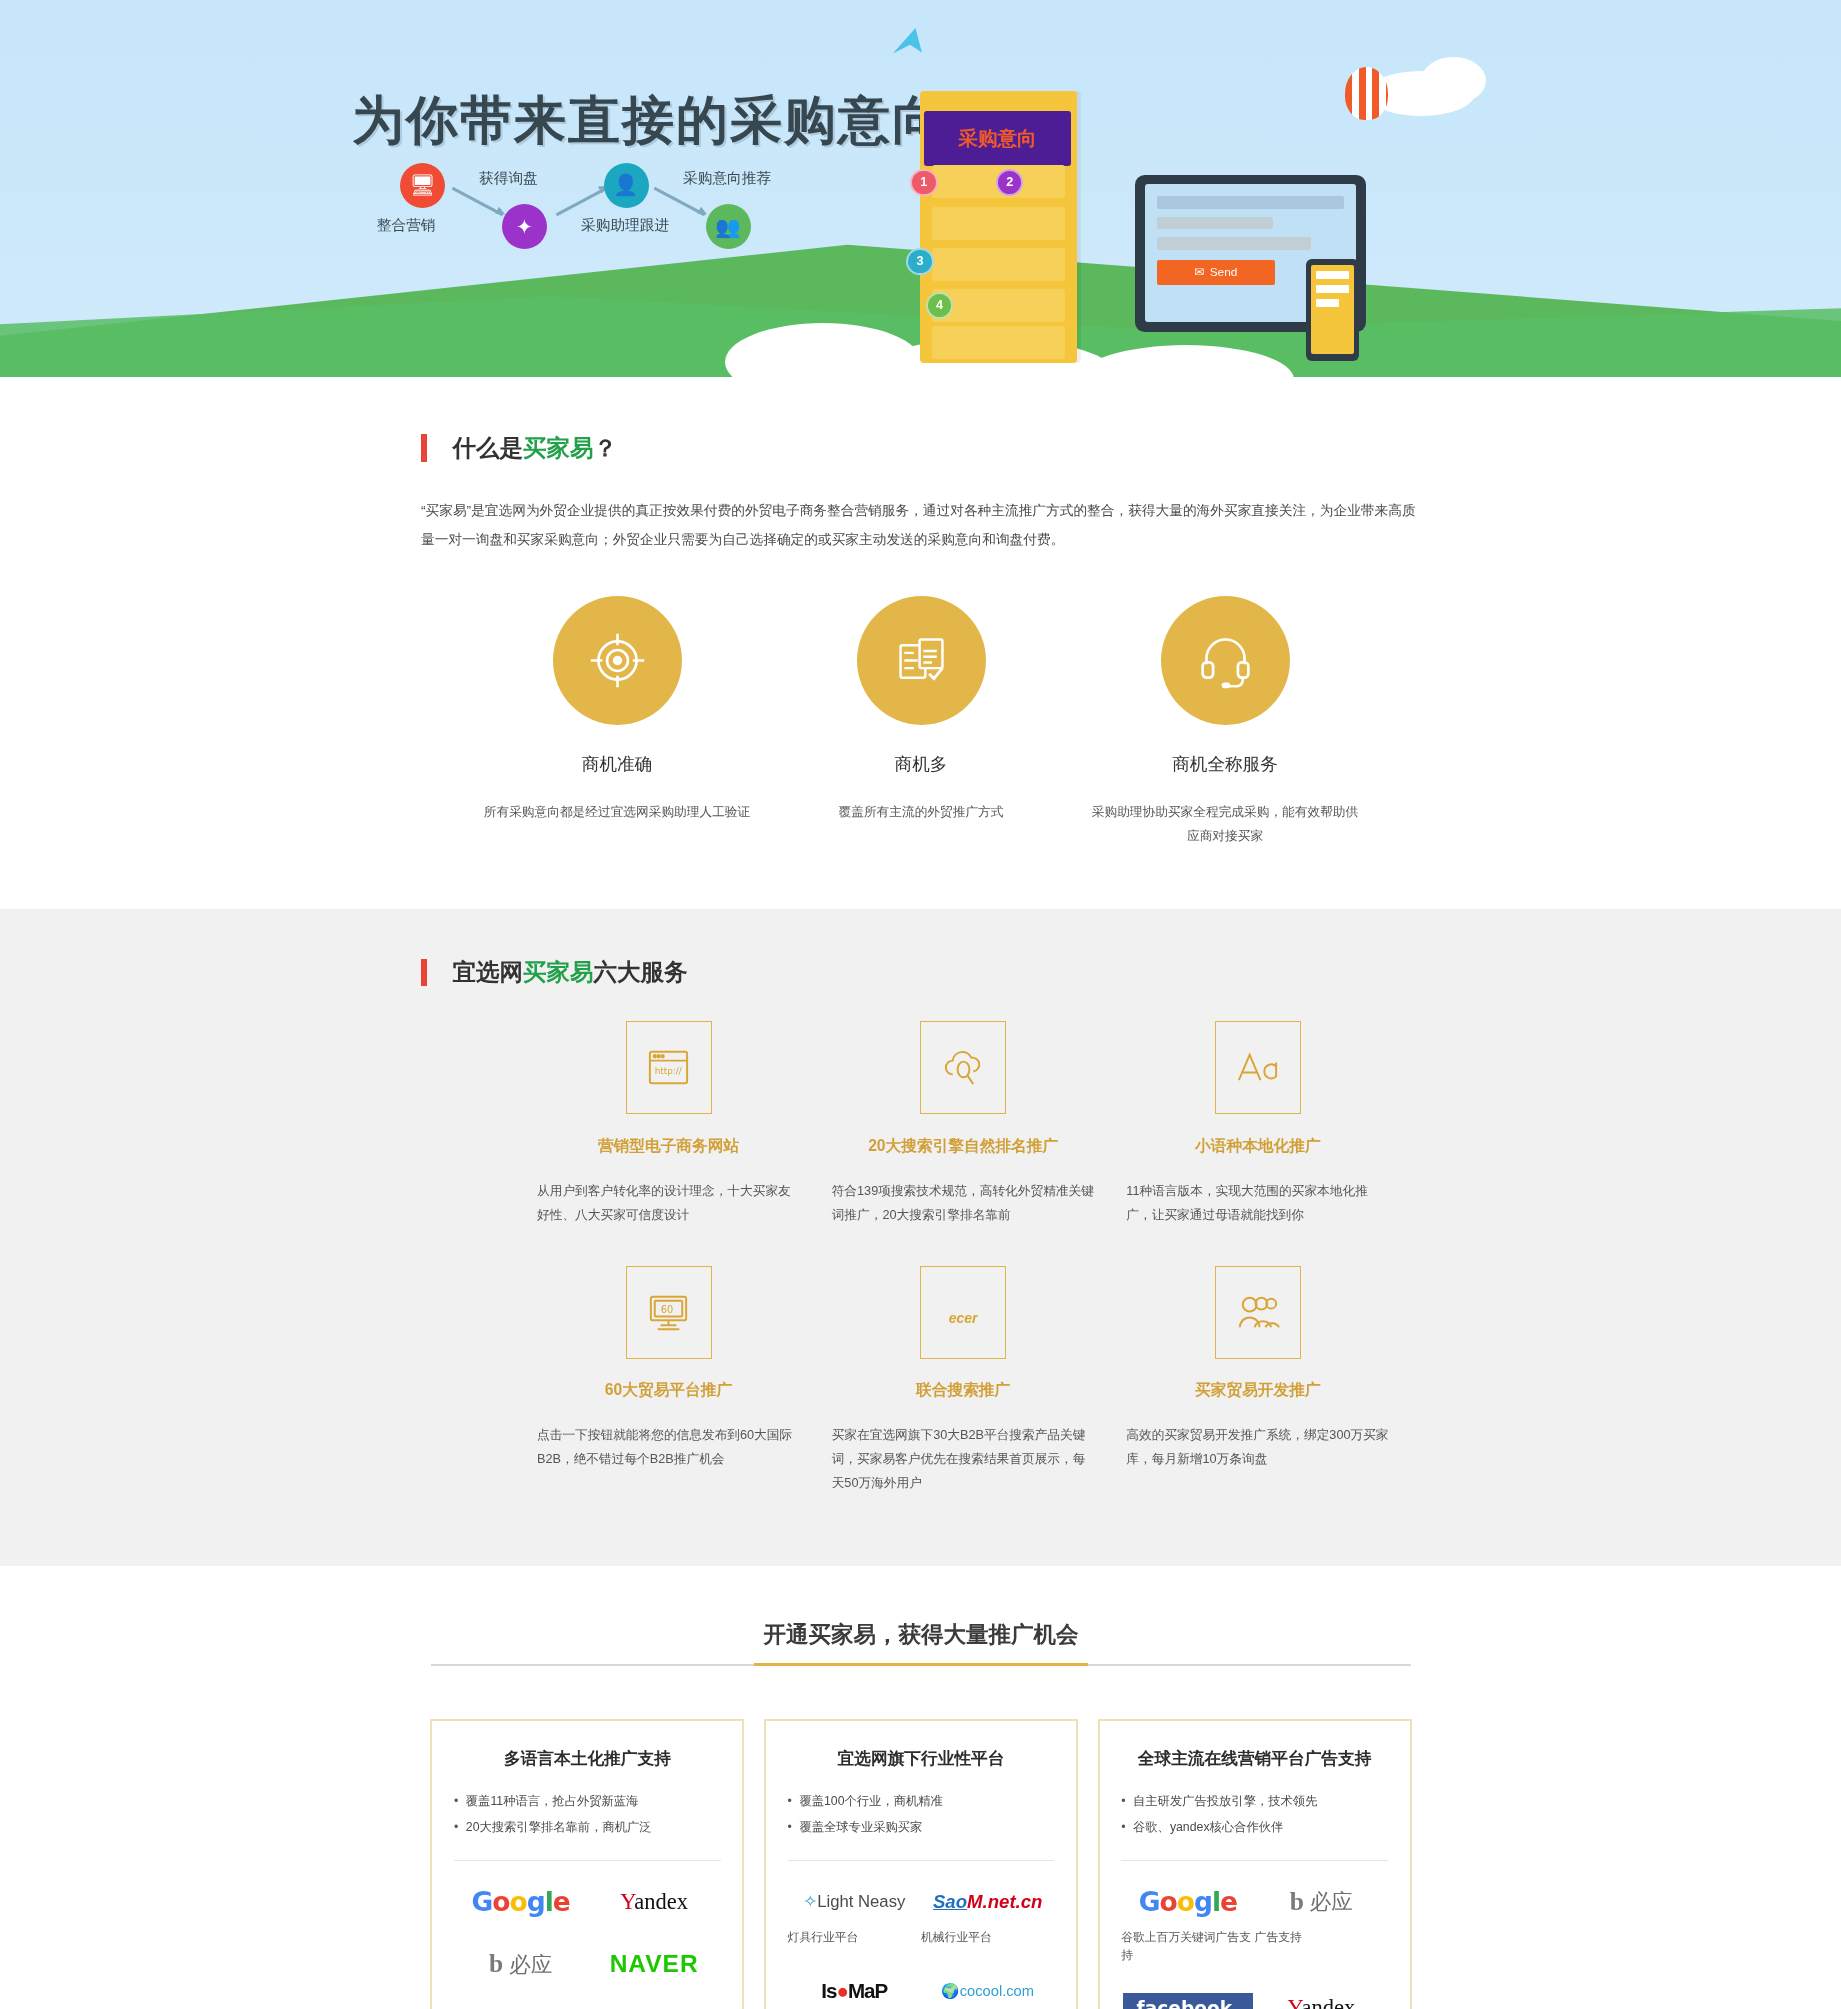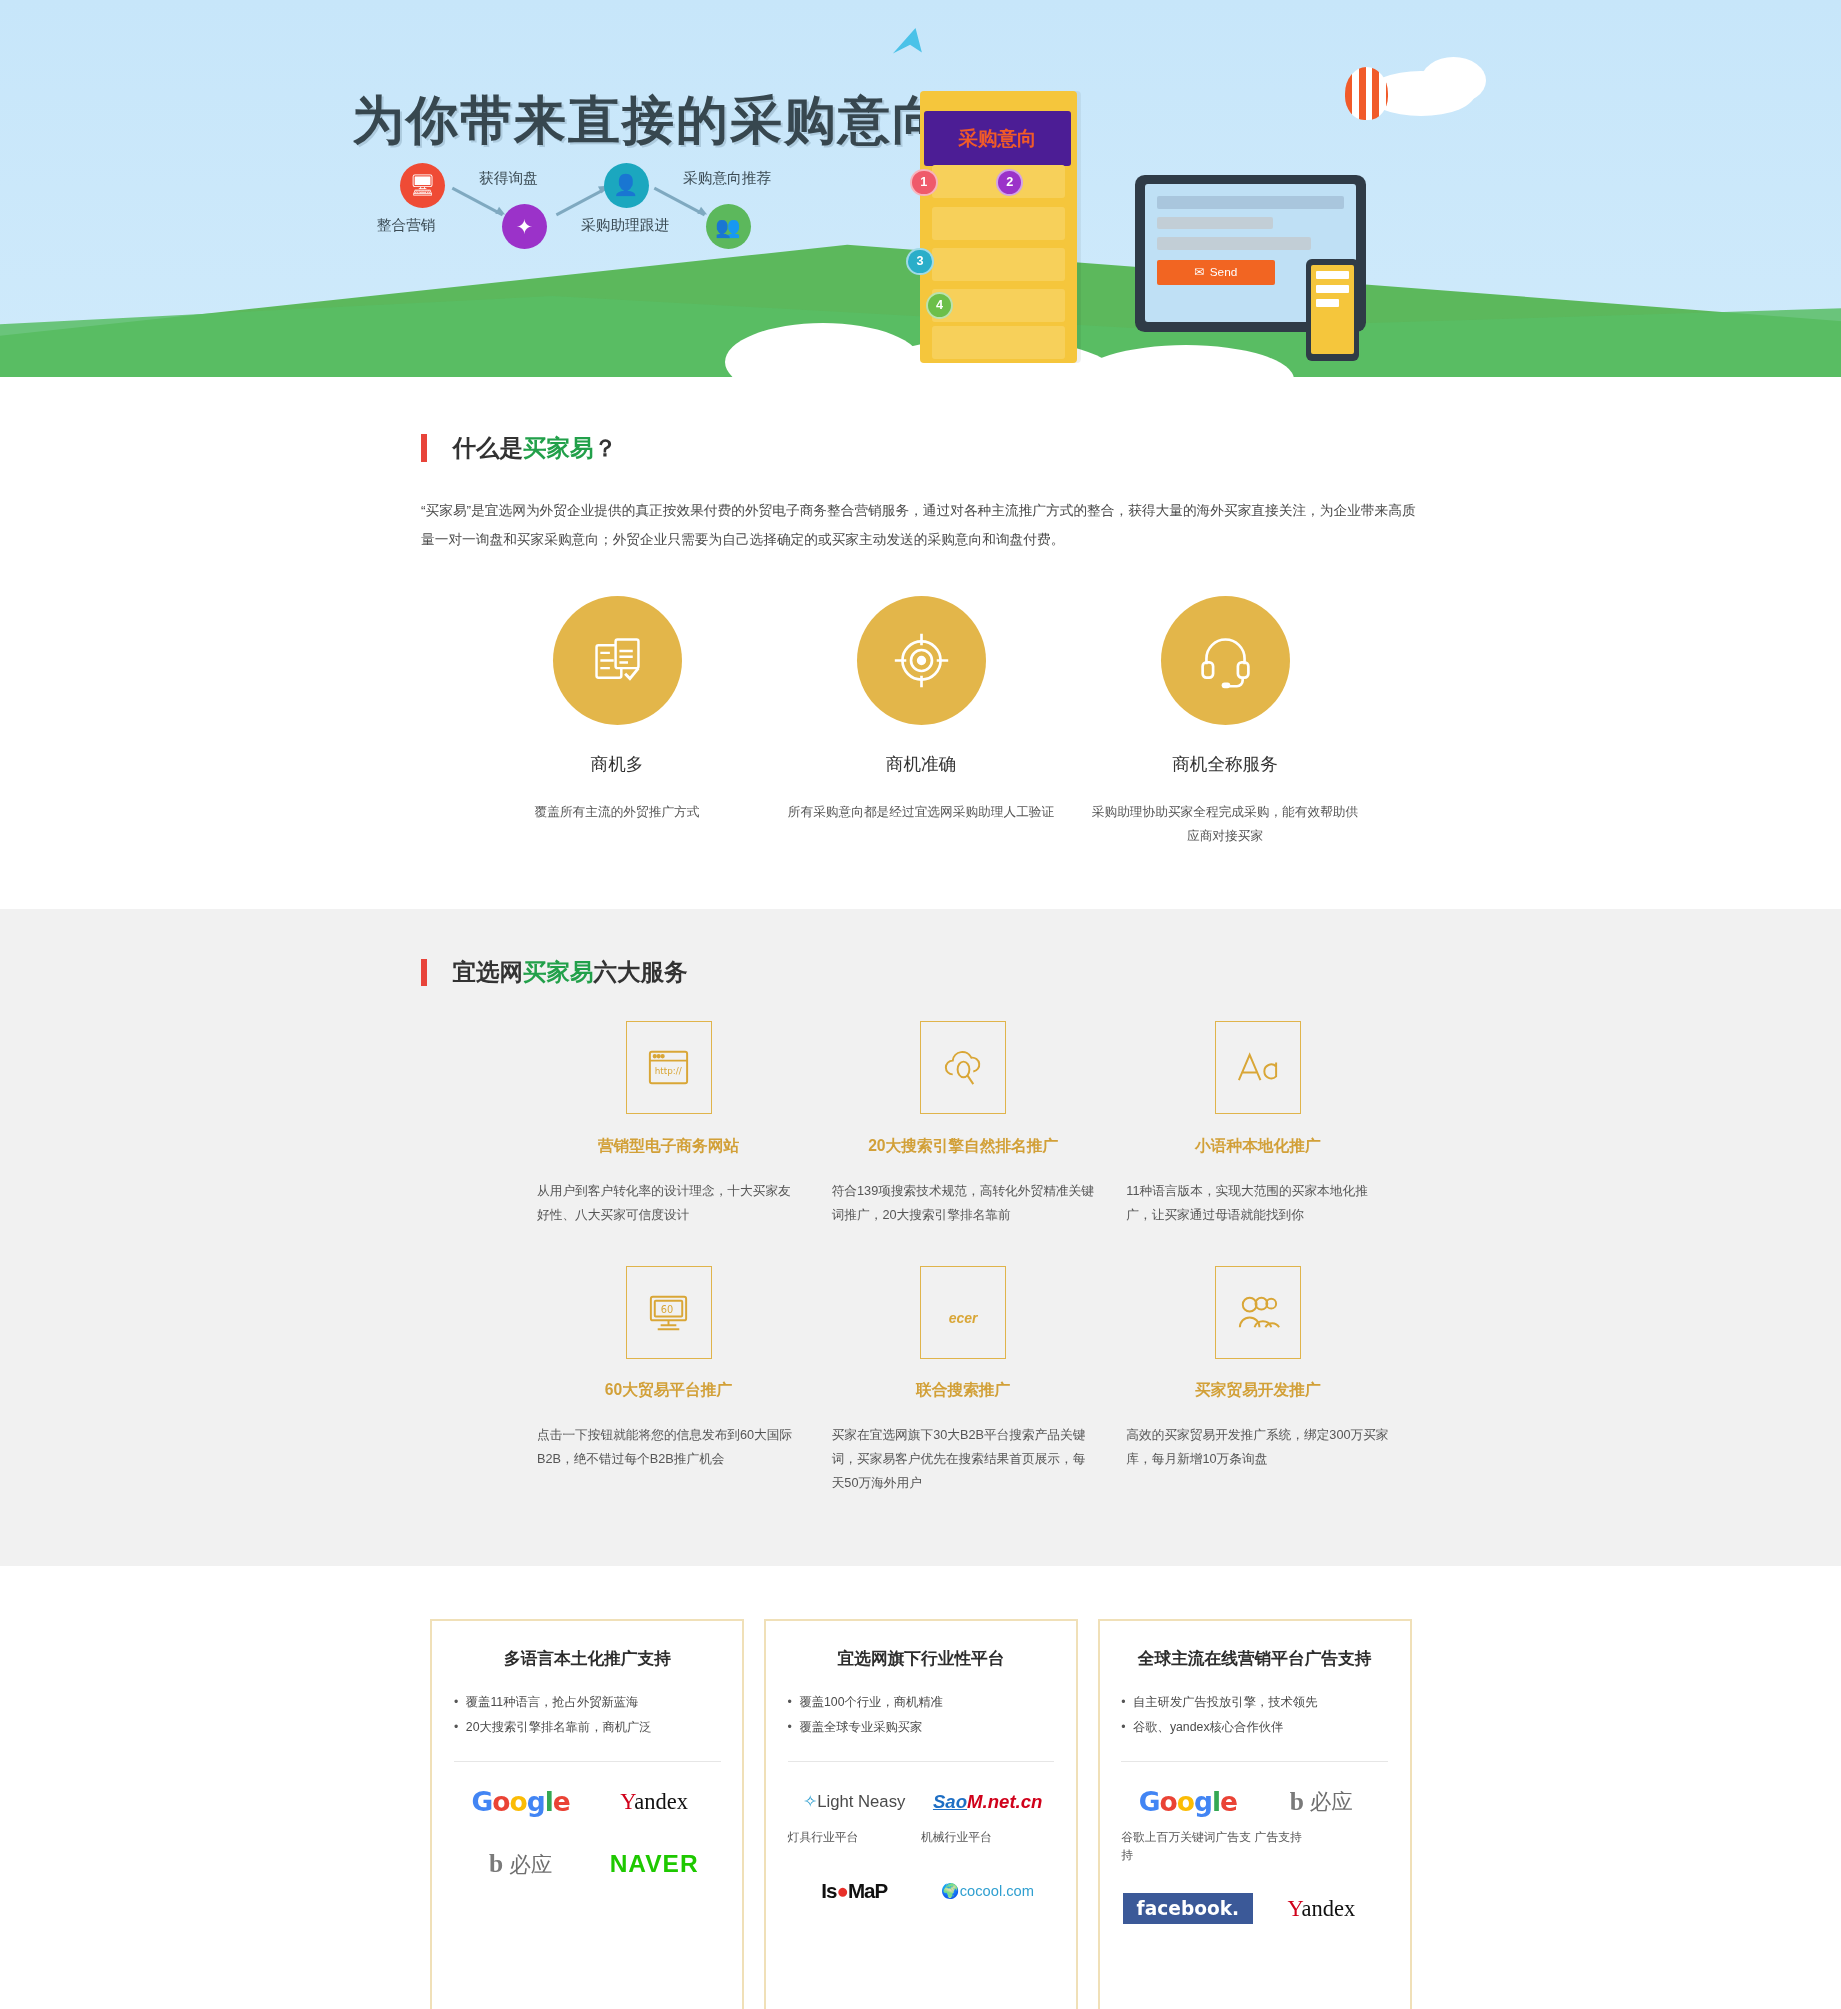--- a/index.html
+++ b/index.html
@@ -352,42 +352,42 @@
       <span>什么是</span>
       <span class="green">买家易</span>
       <span>？</span>
     </div>
 
     <p class="lead">“买家易”是宜选网为外贸企业提供的真正按效果付费的外贸电子商务整合营销服务，通过对各种主流推广方式的整合，获得大量的海外买家直接关注，为企业带来高质量一对一询盘和买家采购意向；外贸企业只需要为自己选择确定的或买家主动发送的采购意向和询盘付费。</p>
 
     <div class="circles">
       <div class="circ-item">
         <div class="circ">
+          <svg viewBox="0 0 64 64" fill="none" stroke="#fff" stroke-width="2.8">
+            <circle cx="32" cy="32" r="20"></circle>
+            <circle cx="32" cy="32" r="11"></circle>
+            <circle cx="32" cy="32" r="3.5" fill="#fff"></circle>
+            <path d="M32 4v12M32 48v12M4 32h12M48 32h12"></path>
+          </svg>
+        </div>
+        <div class="circ-title">商机准确</div>
+        <div class="circ-desc">所有采购意向都是经过宜选网采购助理人工验证</div>
+      </div>
+      <div class="circ-item">
+        <div class="circ">
           <svg viewBox="0 0 64 64" fill="none" stroke="#fff" stroke-width="2.6">
             <rect x="10" y="16" width="26" height="34" rx="2"></rect>
             <rect x="30" y="10" width="24" height="30" rx="2" fill="#e3b64a"></rect>
             <path d="M34 22h14M34 28h14M34 34h9"></path>
             <path d="M14 24h10M14 32h14M14 40h10"></path>
             <path d="M40 46l5 5 9-11" stroke-width="3"></path>
           </svg>
         </div>
         <div class="circ-title">商机多</div>
         <div class="circ-desc">覆盖所有主流的外贸推广方式</div>
-      </div>
-      <div class="circ-item">
-        <div class="circ">
-          <svg viewBox="0 0 64 64" fill="none" stroke="#fff" stroke-width="2.8">
-            <circle cx="32" cy="32" r="20"></circle>
-            <circle cx="32" cy="32" r="11"></circle>
-            <circle cx="32" cy="32" r="3.5" fill="#fff"></circle>
-            <path d="M32 4v12M32 48v12M4 32h12M48 32h12"></path>
-          </svg>
-        </div>
-        <div class="circ-title">商机准确</div>
-        <div class="circ-desc">所有采购意向都是经过宜选网采购助理人工验证</div>
       </div>
       <div class="circ-item">
         <div class="circ">
           <svg viewBox="0 0 64 64" fill="none" stroke="#fff" stroke-width="2.8">
             <path d="M12 36v-6a20 20 0 0140 0v6"></path>
             <rect x="8" y="34" width="11" height="16" rx="4"></rect>
             <rect x="45" y="34" width="11" height="16" rx="4"></rect>
             <path d="M50 50v3a6 6 0 01-6 6h-8"></path>
             <rect x="28" y="55" width="9" height="6" rx="3" fill="#fff" stroke="none"></rect>
           </svg>
@@ -482,20 +482,24 @@
         </div>
         <div class="svc-h">买家贸易开发推广</div>
         <div class="svc-d">高效的买家贸易开发推广系统，绑定300万买家库，每月新增10万条询盘</div>
       </div>
 
     </div>
   </div>
 </div>
 
 <div class="promo">
+  <div class="promo-head">
+    <div class="rule"></div>
+    <h2>开通买家易，获得大量推广机会</h2>
+  </div>
 
   <div class="cards">
 
     <div class="card">
       <h3>多语言本土化推广支持</h3>
       <ul>
         <li>覆盖11种语言，抢占外贸新蓝海</li>
         <li>20大搜索引擎排名靠前，商机广泛</li>
       </ul>
       <div class="divider"></div>

